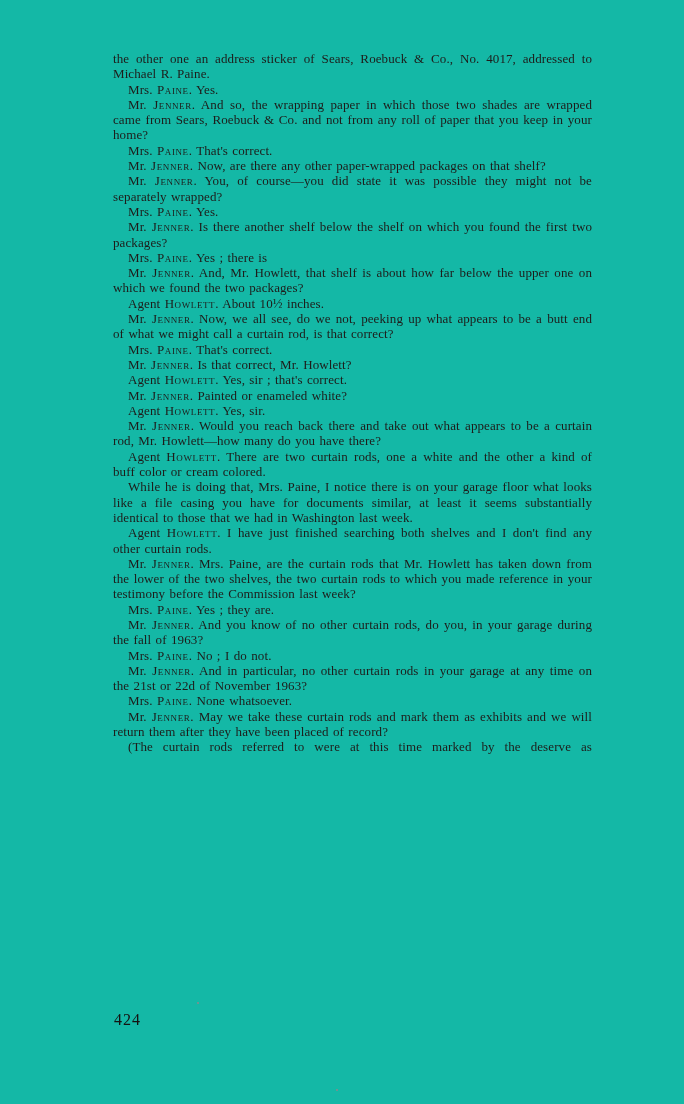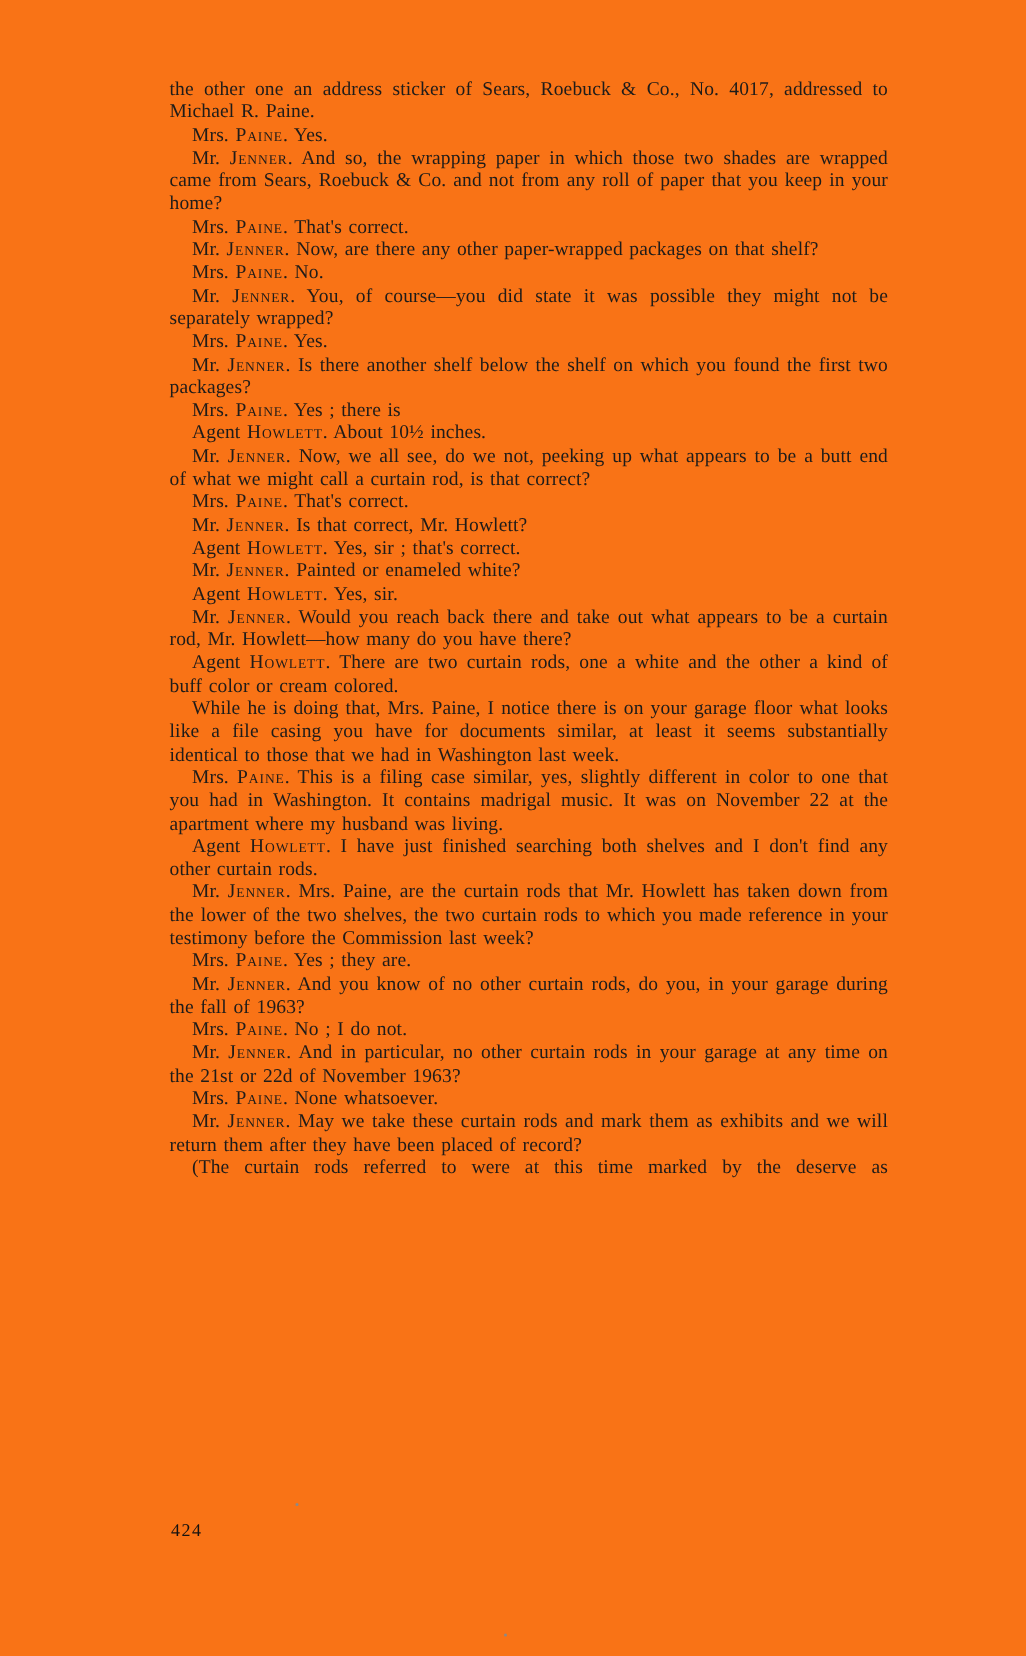--- a/index.html
+++ b/index.html
@@ -4,21 +4,21 @@
 <style>
   html, body {
     margin: 0;
     padding: 0;
     background: #ffffff;
   }
   .page {
     position: relative;
     width: 684px;
     height: 1104px;
-    background: #f97316;
+    background: #14b8a6;
     overflow: hidden;
     font-family: "Liberation Serif", "DejaVu Serif", serif;
     color: #1e1c1a;
     text-decoration: underline;
   }
   .text-block {
     position: absolute;
     left: 113px;
     top: 51px;
     width: 479px;
@@ -39,21 +39,21 @@
     text-align-last: justify;
   }
   .sc {
     font-variant: small-caps;
     letter-spacing: 0.6px;
   }
   .folio {
     position: absolute;
     left: 114px;
     top: 1011px;
-    font-size: 12px;
+    font-size: 16px;
     line-height: 18px;
     letter-spacing: 1px;
     color: #141210;
   }
   .artifact-dot {
     position: absolute;
     width: 2px;
     height: 2px;
     border-radius: 50%;
     background: #8a8a8a;
@@ -64,36 +64,35 @@
 </head>
 <body>
 
 <div class="page">
   <div class="text-block">
       <p class="para flush">the other one an address sticker of Sears, Roebuck &amp; Co., No. 4017, addressed to Michael R. Paine.</p>
       <p class="para"><span>Mrs. </span><span class="sc">Paine</span>. Yes.</p>
       <p class="para"><span>Mr. </span><span class="sc">Jenner</span>. And so, the wrapping paper in which those two shades are wrapped came from Sears, Roebuck &amp; Co. and not from any roll of paper that you keep in your home?</p>
       <p class="para"><span>Mrs. </span><span class="sc">Paine</span>. That's correct.</p>
       <p class="para"><span>Mr. </span><span class="sc">Jenner</span>. Now, are there any other paper-wrapped packages on that shelf?</p>
-      <p class="para"><span>Mrs. </span><span class="sc">Paine</span>. No.</p>
       <p class="para"><span>Mr. </span><span class="sc">Jenner</span>. You, of course—you did state it was possible they might not be separately wrapped?</p>
       <p class="para"><span>Mrs. </span><span class="sc">Paine</span>. Yes.</p>
       <p class="para"><span>Mr. </span><span class="sc">Jenner</span>. Is there another shelf below the shelf on which you found the first two packages?</p>
       <p class="para"><span>Mrs. </span><span class="sc">Paine</span>. Yes ; there is</p>
+      <p class="para"><span>Mr. </span><span class="sc">Jenner</span>. And, Mr. Howlett, that shelf is about how far below the upper one on which we found the two packages?</p>
       <p class="para"><span>Agent </span><span class="sc">Howlett</span>. About 10½ inches.</p>
       <p class="para"><span>Mr. </span><span class="sc">Jenner</span>. Now, we all see, do we not, peeking up what appears to be a butt end of what we might call a curtain rod, is that correct?</p>
       <p class="para"><span>Mrs. </span><span class="sc">Paine</span>. That's correct.</p>
       <p class="para"><span>Mr. </span><span class="sc">Jenner</span>. Is that correct, Mr. Howlett?</p>
       <p class="para"><span>Agent </span><span class="sc">Howlett</span>. Yes, sir ; that's correct.</p>
       <p class="para"><span>Mr. </span><span class="sc">Jenner</span>. Painted or enameled white?</p>
       <p class="para"><span>Agent </span><span class="sc">Howlett</span>. Yes, sir.</p>
       <p class="para"><span>Mr. </span><span class="sc">Jenner</span>. Would you reach back there and take out what appears to be a curtain rod, Mr. Howlett—how many do you have there?</p>
       <p class="para"><span>Agent </span><span class="sc">Howlett</span>. There are two curtain rods, one a white and the other a kind of buff color or cream colored.</p>
       <p class="para">While he is doing that, Mrs. Paine, I notice there is on your garage floor what looks like a file casing you have for documents similar, at least it seems substantially identical to those that we had in Washington last week.</p>
-      <p class="para"><span>Mrs. </span><span class="sc">Paine</span>. This is a filing case similar, yes, slightly different in color to one that you had in Washington.  It contains madrigal music.  It was on November 22 at the apartment where my husband was living.</p>
       <p class="para"><span>Agent </span><span class="sc">Howlett</span>. I have just finished searching both shelves and I don't find any other curtain rods.</p>
       <p class="para"><span>Mr. </span><span class="sc">Jenner</span>. Mrs. Paine, are the curtain rods that Mr. Howlett has taken down from the lower of the two shelves, the two curtain rods to which you made reference in your testimony before the Commission last week?</p>
       <p class="para"><span>Mrs. </span><span class="sc">Paine</span>. Yes ; they are.</p>
       <p class="para"><span>Mr. </span><span class="sc">Jenner</span>. And you know of no other curtain rods, do you, in your garage during the fall of 1963?</p>
       <p class="para"><span>Mrs. </span><span class="sc">Paine</span>. No ; I do not.</p>
       <p class="para"><span>Mr. </span><span class="sc">Jenner</span>. And in particular, no other curtain rods in your garage at any time on the 21st or 22d of November 1963?</p>
       <p class="para"><span>Mrs. </span><span class="sc">Paine</span>. None whatsoever.</p>
       <p class="para"><span>Mr. </span><span class="sc">Jenner</span>. May we take these curtain rods and mark them as exhibits and we will return them after they have been placed of record?</p>
       <p class="para jlast">(The curtain rods referred to were at this time marked by the deserve as</p>
     </div>

